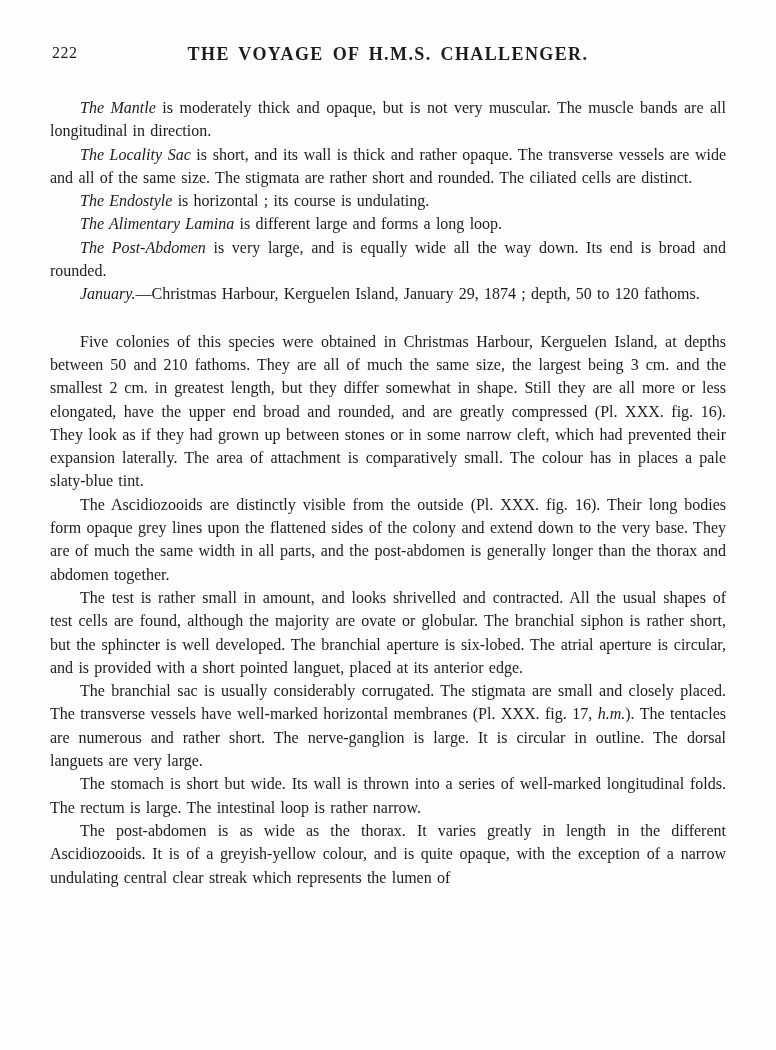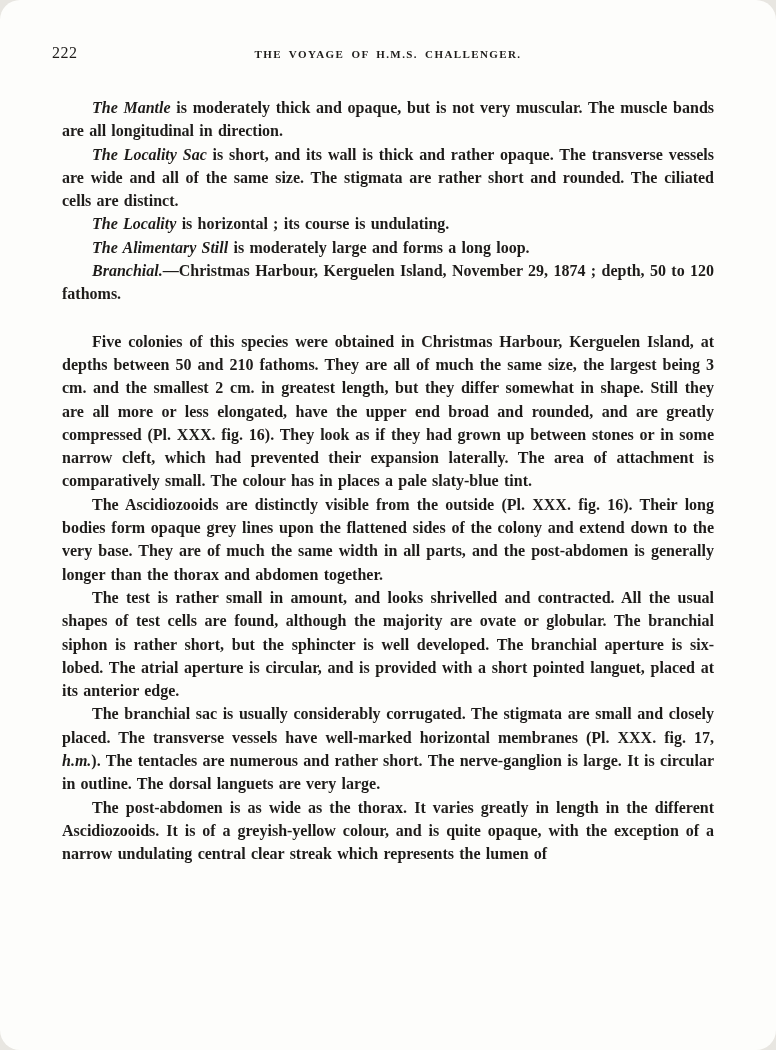--- a/index.html
+++ b/index.html
@@ -11,45 +11,44 @@
     position: relative;
     width: 776px;
     height: 1050px;
     margin: 0 auto;
     box-sizing: border-box;
     background: #fdfdfb;
     color: #1e1c1a;
     font-family: "Liberation Serif", "DejaVu Serif", serif;
     padding: 44px 50px 0 50px;
     overflow: hidden;
-    border-radius: 20px;
   }
   .running-head {
     position: relative;
     text-align: center;
     height: 20px;
     margin-bottom: 32px;
   }
   .page-number {
     position: absolute;
     left: 2px;
     top: 0;
     font-size: 16px;
     letter-spacing: 0.5px;
   }
   .running-title {
-    font-size: 11px;
+    font-size: 18px;
     font-weight: 700;
     letter-spacing: 1.4px;
     word-spacing: 3px;
   }
   .body-text {
     width: 676px;
   }
-  .section { margin: 12px; font-weight: bold; }
+  .section { margin: 0; }
   .section + .section { margin-top: 24px; }
   .para {
     margin: 0;
     font-size: 16px;
     line-height: 23.3px;
     text-align: justify;
     text-indent: 30px;
     word-spacing: 0.08em;
   }
   .it { font-style: italic; }
@@ -62,27 +61,29 @@
   <div class="running-head">
     <span class="page-number">222</span>
     <span class="running-title">THE VOYAGE OF H.M.S. CHALLENGER.</span>
   </div>
 
   <div class="body-text">
 
     <div class="section">
       <p class="para"><span class="it">The Mantle</span><span> is moderately thick and opaque, but is not very muscular. The muscle bands are all longitudinal in direction.</span></p>
       <p class="para"><span class="it">The Locality Sac</span><span> is short, and its wall is thick and rather opaque. The transverse vessels are wide and all of the same size. The stigmata are rather short and rounded. The ciliated cells are distinct.</span></p>
-      <p class="para"><span class="it">The Locality</span><span> is horizontal ; its course is undulating.</span></p>
-      <p class="para"><span class="it">The Alimentary Still</span><span> is moderately large and forms a long loop.</span></p>
-      <p class="para"><span class="it">Branchial.</span><span>—Christmas Harbour, Kerguelen Island, November 29, 1874 ; depth, 50 to 120 fathoms.</span></p>
+      <p class="para"><span class="it">The Endostyle</span><span> is horizontal ; its course is undulating.</span></p>
+      <p class="para"><span class="it">The Alimentary Lamina</span><span> is different large and forms a long loop.</span></p>
+      <p class="para"><span class="it">The Post-Abdomen</span><span> is very large, and is equally wide all the way down. Its end is broad and rounded.</span></p>
+      <p class="para"><span class="it">January.</span><span>—Christmas Harbour, Kerguelen Island, January 29, 1874 ; depth, 50 to 120 fathoms.</span></p>
     </div>
 
     <div class="section">
       <p class="para"><span>Five colonies of this species were obtained in Christmas Harbour, Kerguelen Island, at depths between 50 and 210 fathoms. They are all of much the same size, the largest being 3 cm. and the smallest 2 cm. in greatest length, but they differ somewhat in shape. Still they are all more or less elongated, have the upper end broad and rounded, and are greatly compressed (Pl. XXX. fig. 16). They look as if they had grown up between stones or in some narrow cleft, which had prevented their expansion laterally. The area of attachment is comparatively small. The colour has in places a pale slaty-blue tint.</span><span class="it"></span><span></span></p>
       <p class="para"><span>The Ascidiozooids are distinctly visible from the outside (Pl. XXX. fig. 16). Their long bodies form opaque grey lines upon the flattened sides of the colony and extend down to the very base. They are of much the same width in all parts, and the post-abdomen is generally longer than the thorax and abdomen together.</span><span class="it"></span><span></span></p>
       <p class="para"><span>The test is rather small in amount, and looks shrivelled and contracted. All the usual shapes of test cells are found, although the majority are ovate or globular. The branchial siphon is rather short, but the sphincter is well developed. The branchial aperture is six-lobed. The atrial aperture is circular, and is provided with a short pointed languet, placed at its anterior edge.</span><span class="it"></span><span></span></p>
       <p class="para"><span>The branchial sac is usually considerably corrugated. The stigmata are small and closely placed. The transverse vessels have well-marked horizontal membranes (Pl. XXX. fig. 17, </span><span class="it">h.m.</span><span>). The tentacles are numerous and rather short. The nerve-ganglion is large. It is circular in outline. The dorsal languets are very large.</span></p>
+      <p class="para"><span>The stomach is short but wide. Its wall is thrown into a series of well-marked longitudinal folds. The rectum is large. The intestinal loop is rather narrow.</span><span class="it"></span><span></span></p>
       <p class="para"><span>The post-abdomen is as wide as the thorax. It varies greatly in length in the different Ascidiozooids. It is of a greyish-yellow colour, and is quite opaque, with the exception of a narrow undulating central clear streak which represents the lumen of</span><span class="it"></span><span></span></p>
     </div>
 
   </div>
 </div>
 
 </body></html>

